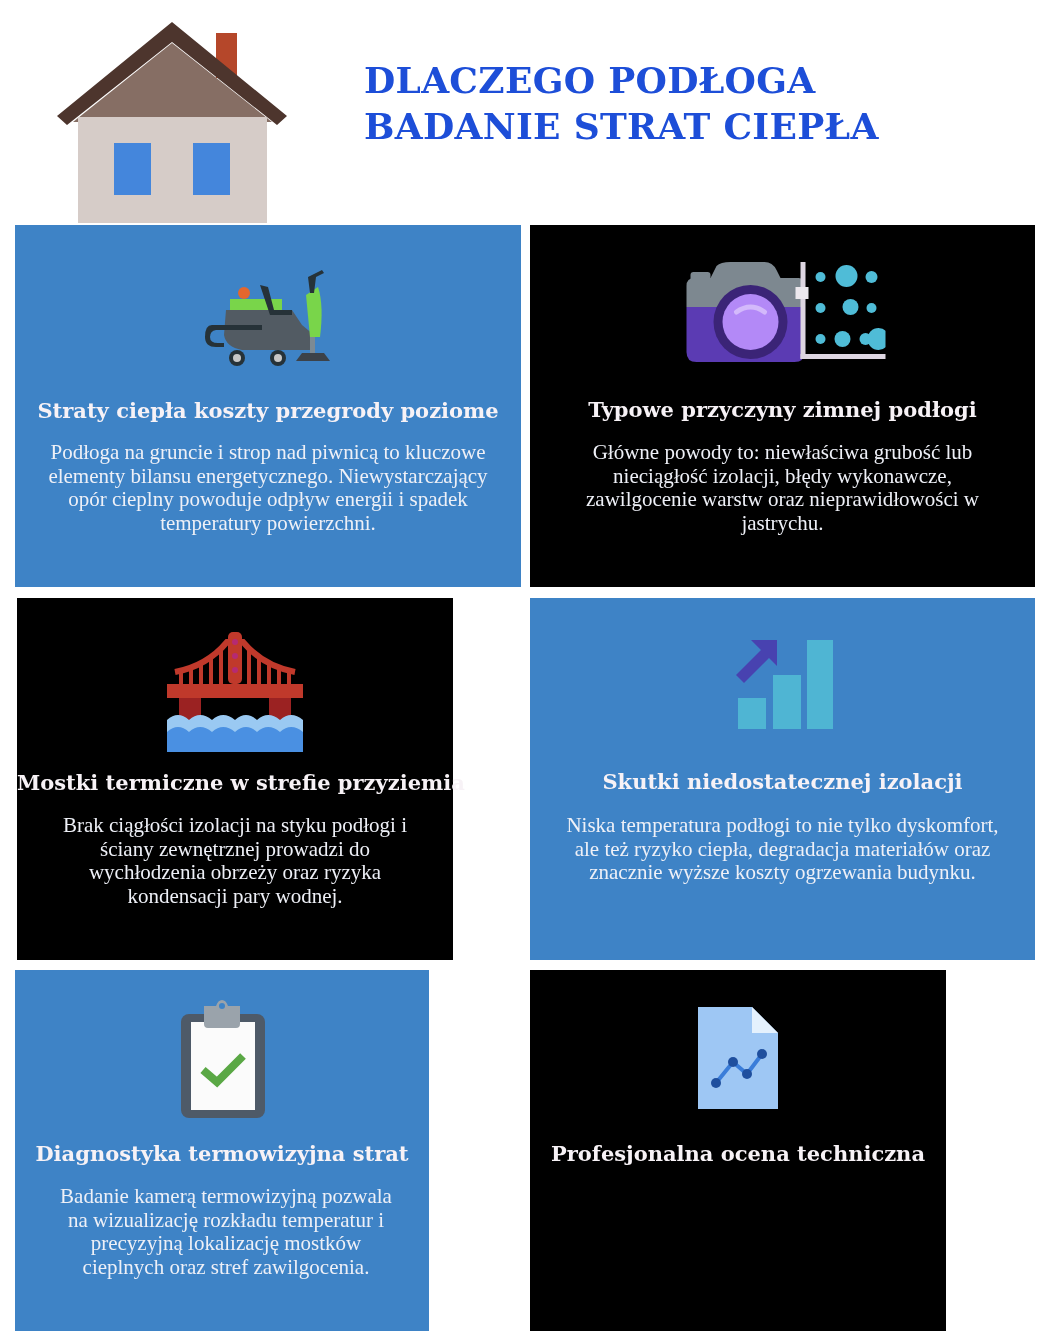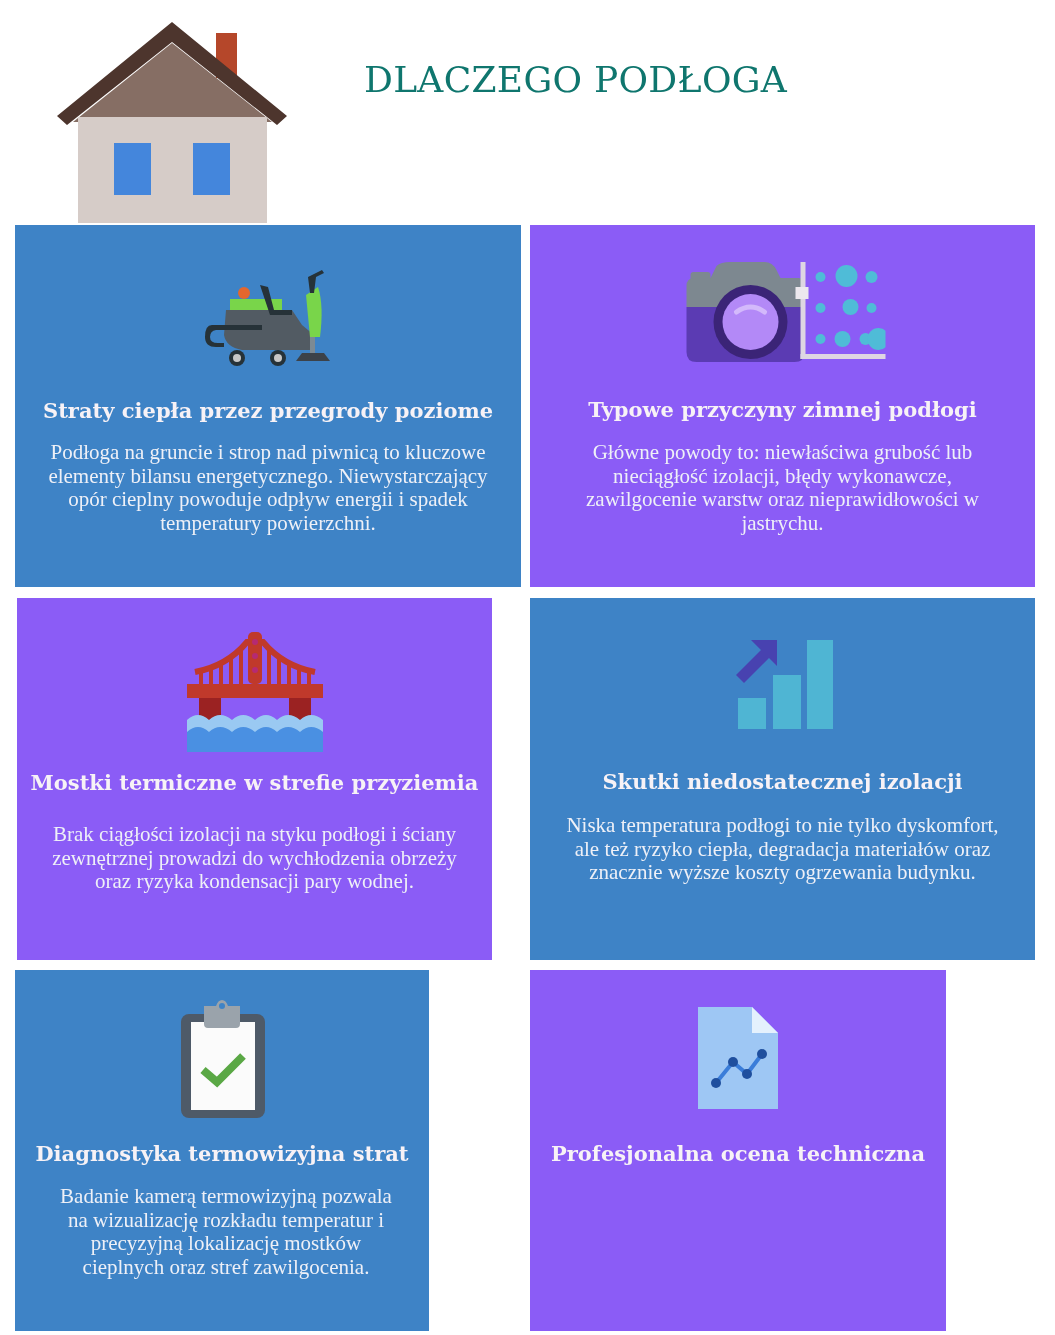--- a/index.html
+++ b/index.html
@@ -1,59 +1,60 @@
 <!DOCTYPE html>
 <html><head>
 <meta charset="utf-8">
 <style>
   html, body { margin: 0; padding: 0; background: #ffffff; }
   body { width: 1055px; height: 1335px; position: relative; overflow: hidden; font-family: "DejaVu Serif", "Liberation Serif", serif; }
   .house { position: absolute; left: 55px; top: 20px; width: 235px; height: 203px; }
-  .title { position: absolute; left: 364px; top: 57px; color: #0f766e; font-family: "DejaVu Serif", "Liberation Serif", serif; font-weight: normal; font-size: 36px; line-height: 46px; letter-spacing: 0.3px; }
+  .title { position: absolute; left: 364px; top: 57px; color: #1d4ed8; font-family: "DejaVu Serif", "Liberation Serif", serif; font-weight: bold; font-size: 36px; line-height: 46px; letter-spacing: 0.3px; }
   .title div { white-space: nowrap; }
   .card { position: absolute; box-sizing: border-box; color: #ffffff; text-align: center; }
   .card.blue { background: #3e83c6; }
-  .card.pink { background: #8b5cf6; }
+  .card.pink { background: #000000; }
   .card .icon { position: absolute; left: 50%; transform: translateX(-50%); }
   .card .card-title { position: absolute; left: 0; right: 0; font-weight: bold; font-size: 21px; line-height: 28px; white-space: nowrap; color: #f7f2f6; font-family: "DejaVu Serif", "Liberation Serif", serif; }
   .card .card-body { position: absolute; left: 30px; right: 30px; font-size: 21px; line-height: 23.5px; color: #eef0f7; font-family: "Liberation Serif", "DejaVu Serif", serif; }
 </style>
 </head>
 <body>
 
 <svg class="house" viewBox="0 0 235 203">
   <rect x="161" y="13" width="21" height="45" fill="#b5472a"></rect>
   <polygon points="117,23 18,102 217,102" fill="#866e64"></polygon>
   <rect x="23" y="97" width="189" height="106" fill="#d6ccc8"></rect>
   <polygon points="117,2 2,96 12,105 117,22 222,105 232,96" fill="#4d352d"></polygon>
   <rect x="59" y="123" width="37" height="52" fill="#4486dc"></rect>
   <rect x="138" y="123" width="37" height="52" fill="#4486dc"></rect>
 </svg>
 
 <div class="title">
   <div>DLACZEGO PODŁOGA</div>
+  <div>BADANIE STRAT CIEPŁA</div>
 </div>
 
 <div class="card blue" style="left:15px; top:225px; width:506px; height:362px;">
   <svg class="icon" style="top:40px;" width="132" height="102" viewBox="0 0 132 102">
     <path d="M28 45 L28 34 L80 34 L80 45 Z" fill="#79d54a"></path>
     <circle cx="42" cy="28" r="6" fill="#e3672e"></circle>
     <path d="M24 45 L90 45 L100 60 L112 70 L112 85 L40 85 Q24 82 22 70 Z" fill="#525b63"></path>
     <path d="M58 20 L66 22 L72 45 L90 45 L90 50 L68 50 Z" fill="#263238"></path>
     <path d="M10 60 L60 60 L60 65 L14 65 Q8 66 8 72 Q8 78 16 78 L22 78 L22 82 L14 82 Q3 82 3 72 Q3 60 10 60 Z" fill="#263238"></path>
     <path d="M104 30 L116 22 Q122 40 118 72 L108 72 Z" fill="#79d54a"></path>
     <path d="M106 12 L120 5 L122 8 L114 12 L112 28 L108 28 Z" fill="#263238"></path>
     <rect x="108" y="72" width="5" height="16" fill="#7c8a94"></rect>
     <path d="M100 88 L122 88 L128 96 L94 96 Z" fill="#3c4249"></path>
     <circle cx="35" cy="93" r="8" fill="#263238"></circle>
       <circle cx="35" cy="93" r="4" fill="#c7c7c7"></circle>
     <circle cx="76" cy="93" r="8" fill="#263238"></circle>
       <circle cx="76" cy="93" r="4" fill="#c7c7c7"></circle>
   </svg>
-  <div class="card-title" style="top:172px;">Straty ciepła przez przegrody poziome</div>
+  <div class="card-title" style="top:172px;">Straty ciepła koszty przegrody poziome</div>
   <div class="card-body" style="top:216px;">Podłoga na gruncie i strop nad piwnicą to kluczowe elementy bilansu energetycznego. Niewystarczający opór cieplny powoduje odpływ energii i spadek temperatury powierzchni.</div>
 </div>
 
 <div class="card pink" style="left:530px; top:225px; width:505px; height:362px;">
   <svg class="icon" style="top:37px;" width="205" height="105" viewBox="0 0 205 105">
     <rect x="10" y="10" width="20" height="10" rx="3" fill="#7d8890"></rect>
     <path d="M36 4 Q40 0 50 0 L84 0 Q92 0 96 8 L100 16 L118 16 Q124 16 124 24 L124 45 L6 45 L6 24 Q6 16 14 16 L30 16 Z" fill="#7d8890"></path>
     <path d="M6 45 L124 45 L124 90 Q124 100 114 100 L16 100 Q6 100 6 90 Z" fill="#5b3bb3"></path>
     <circle cx="70" cy="60" r="37" fill="#3b2477"></circle>
     <circle cx="70" cy="60" r="28" fill="#b389f7"></circle>
@@ -71,21 +72,21 @@
       <circle cx="140" cy="77" r="5"></circle>
         <circle cx="162" cy="77" r="8"></circle>
         <circle cx="185" cy="77" r="6"></circle>
         <circle cx="198" cy="77" r="11"></circle>
     </g>
   </svg>
   <div class="card-title" style="top:171px;">Typowe przyczyny zimnej podłogi</div>
   <div class="card-body" style="top:216px;">Główne powody to: niewłaściwa grubość lub nieciągłość izolacji, błędy wykonawcze, zawilgocenie warstw oraz nieprawidłowości w jastrychu.</div>
 </div>
 
-<div class="card pink" style="left:17px; top:598px; width:475px; height:362px;">
+<div class="card pink" style="left:17px; top:598px; width:436px; height:362px;">
   <svg class="icon" style="top:30px;" width="136" height="124" viewBox="0 0 136 124">
     <path d="M6 40 Q30 30 55 14 L55 56 L6 56 Z" fill="none"></path>
     <path d="M8 44 Q40 38 60 14 L76 14 Q96 38 128 44" stroke="#c0392b" stroke-width="6" fill="none"></path>
     <rect x="61" y="4" width="14" height="52" rx="5" fill="#c0392b"></rect>
     <circle cx="68" cy="14" r="3" fill="#b52a73"></circle>
       <circle cx="68" cy="28" r="3" fill="#b52a73"></circle>
       <circle cx="68" cy="42" r="3" fill="#b52a73"></circle>
     <g fill="#c0392b">
       <rect x="12" y="42" width="4" height="14"></rect>
         <rect x="22" y="40" width="4" height="16"></rect>
@@ -98,21 +99,21 @@
         <rect x="110" y="40" width="4" height="16"></rect>
         <rect x="120" y="42" width="4" height="14"></rect>
     </g>
     <rect x="0" y="56" width="136" height="14" fill="#c0392b"></rect>
     <rect x="12" y="70" width="22" height="28" fill="#9b2222"></rect>
     <rect x="102" y="70" width="22" height="28" fill="#9b2222"></rect>
     <path d="M0 92 Q11 82 22 92 Q33 82 45 92 Q56 82 68 92 Q79 82 90 92 Q101 82 113 92 Q124 82 136 92 L136 124 L0 124 Z" fill="#9ac9f2"></path>
     <path d="M0 104 Q11 94 22 104 Q33 94 45 104 Q56 94 68 104 Q79 94 90 104 Q101 94 113 104 Q124 94 136 104 L136 124 L0 124 Z" fill="#4a90e2"></path>
   </svg>
   <div class="card-title" style="top:171px;">Mostki termiczne w strefie przyziemia</div>
-  <div class="card-body" style="top:225px;">Brak ciągłości izolacji na styku podłogi i ściany zewnętrznej prowadzi do wychłodzenia obrzeży oraz ryzyka kondensacji pary wodnej.</div>
+  <div class="card-body" style="top:216px;">Brak ciągłości izolacji na styku podłogi i ściany zewnętrznej prowadzi do wychłodzenia obrzeży oraz ryzyka kondensacji pary wodnej.</div>
 </div>
 
 <div class="card blue" style="left:530px; top:598px; width:505px; height:362px;">
   <svg class="icon" style="top:40px;" width="100" height="92" viewBox="0 0 100 92">
     <rect x="5" y="60" width="28" height="31" fill="#4fb5d3"></rect>
     <rect x="40" y="37" width="28" height="54" fill="#4fb5d3"></rect>
     <rect x="74" y="2" width="27" height="89" fill="#4fb5d3"></rect>
     <polygon points="19,5 45,5 45,31 37,23 12,48 4,40 29,15" fill="#4842b0" transform="translate(-1,-3)"></polygon>
   </svg>
   <div class="card-title" style="top:170px;">Skutki niedostatecznej izolacji</div>

